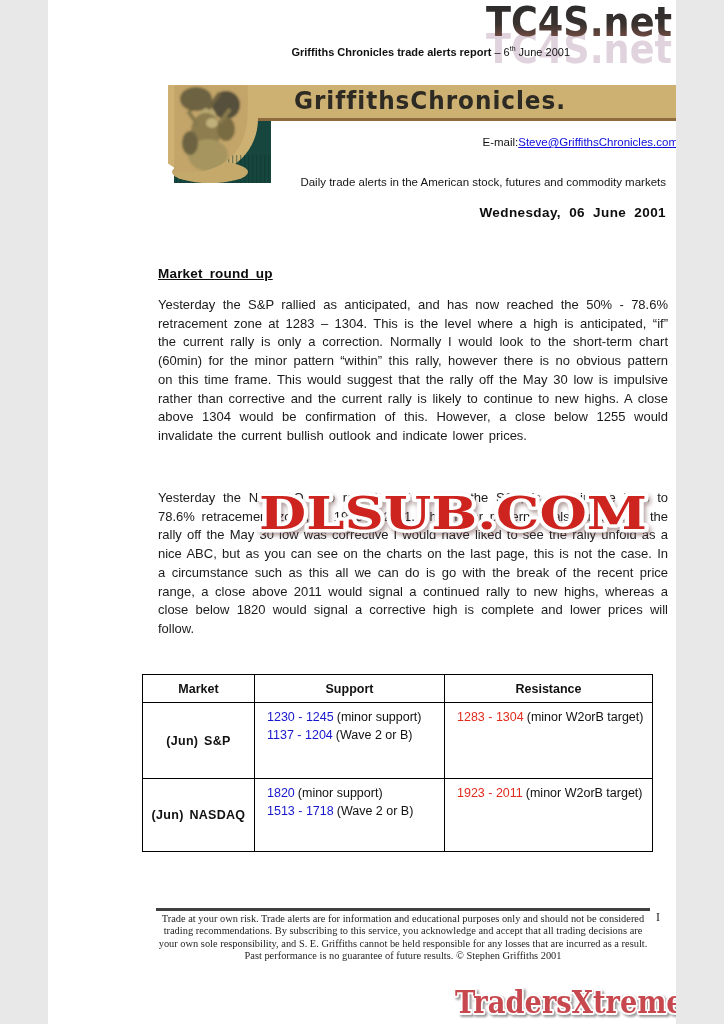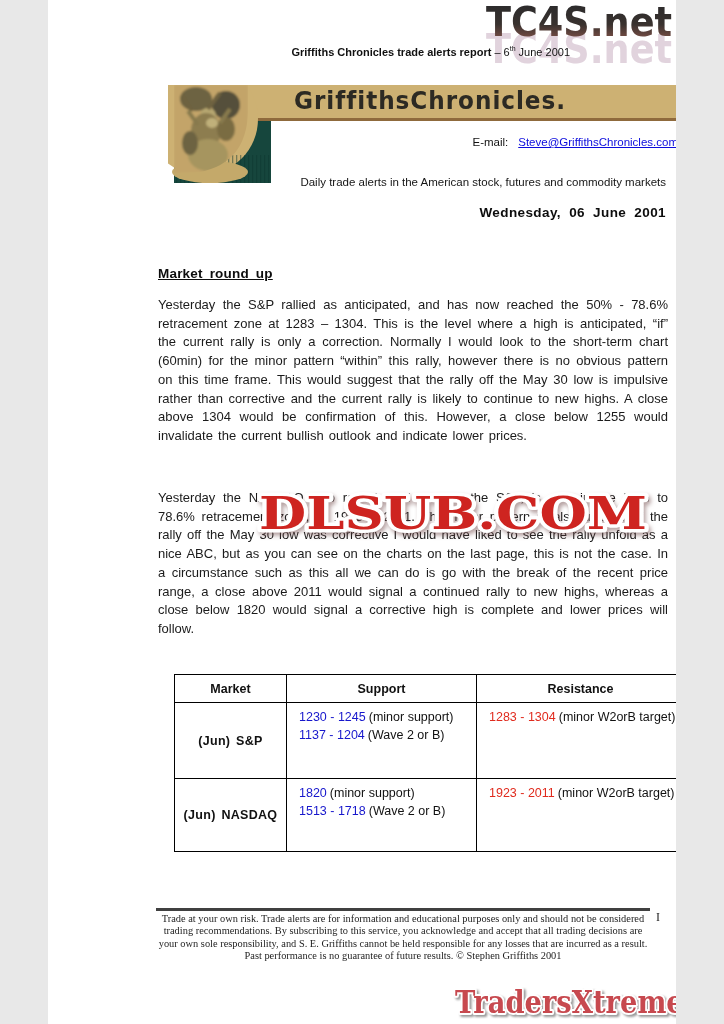--- a/index.html
+++ b/index.html
@@ -12,37 +12,37 @@
   .tc4s-wrap{position:absolute;top:0;right:0;width:200px;height:80px;z-index:1;}
   
   .report-header{position:absolute;top:42px;right:106px;text-align:right;
     font-size:11px;line-height:13.5px;z-index:3;color:#111;}
   .report-header b{font-weight:bold;}
   .report-header sup{font-size:7px;}
   
   .masthead{position:absolute;left:108px;top:85px;width:510px;height:102px;margin-left:12px;}
   .masthead svg{position:absolute;left:0;top:0;}
   .contact{position:absolute;right:0;top:50px;font-size:11.5px;line-height:14px;}
-  .contact-row{display:flex;justify-content:flex-end;gap:10px;}
+  .contact-row{display:flex;justify-content:flex-end;gap:0;}
   .contact-label{min-width:58px;text-align:right;color:#111;}
   .contact-link{min-width:158px;text-align:left;color:#0c0cdd;text-decoration:underline;cursor:pointer;}
   .tagline{position:absolute;left:108px;top:176px;width:510px;text-align:right;
     font-size:11.5px;color:#151515;}
   .dateline{position:absolute;left:108px;top:205px;width:510px;text-align:right;
     font-size:13.5px;font-weight:bold;word-spacing:4px;letter-spacing:.4px;color:#0d0d0d;}
   
   .article-heading{position:absolute;left:110px;top:266px;font-size:13.5px;font-weight:bold;
     text-decoration:underline;word-spacing:3px;letter-spacing:.2px;color:#0d0d0d;}
   .para{position:absolute;left:110px;width:510px;text-align:justify;
     font-size:13px;line-height:18.7px;color:#1b1b1b;word-spacing:1.5px;}
   .para1{top:296px;}
   .para2{top:489px;}
   .dlsub-wrap{position:absolute;left:203px;top:483px;z-index:4;pointer-events:none;}
   
-  .market-table{position:absolute;left:126px;top:674px;width:510px;
+  .market-table{position:absolute;left:94px;top:674px;width:510px;
     border-collapse:collapse;table-layout:fixed;font-size:12.5px;color:#111;}
   .market-table td,.market-table th{border:1px solid #000;}
   .market-table th{height:23px;font-size:12.5px;font-weight:bold;text-align:center;padding:2px 0;}
   .cell-market{text-align:center;vertical-align:middle;font-weight:bold;letter-spacing:.3px;word-spacing:2px;}
   .cell-levels{vertical-align:top;padding:6px 8px 0 12px;line-height:17.5px;}
   .row-sp td{height:69px;}
   .row-nq td{height:66px;}
   .num-blue{color:#1717cc;}
   .num-red{color:#e02b1e;}
   .note{color:#111;margin-left:3px;}

